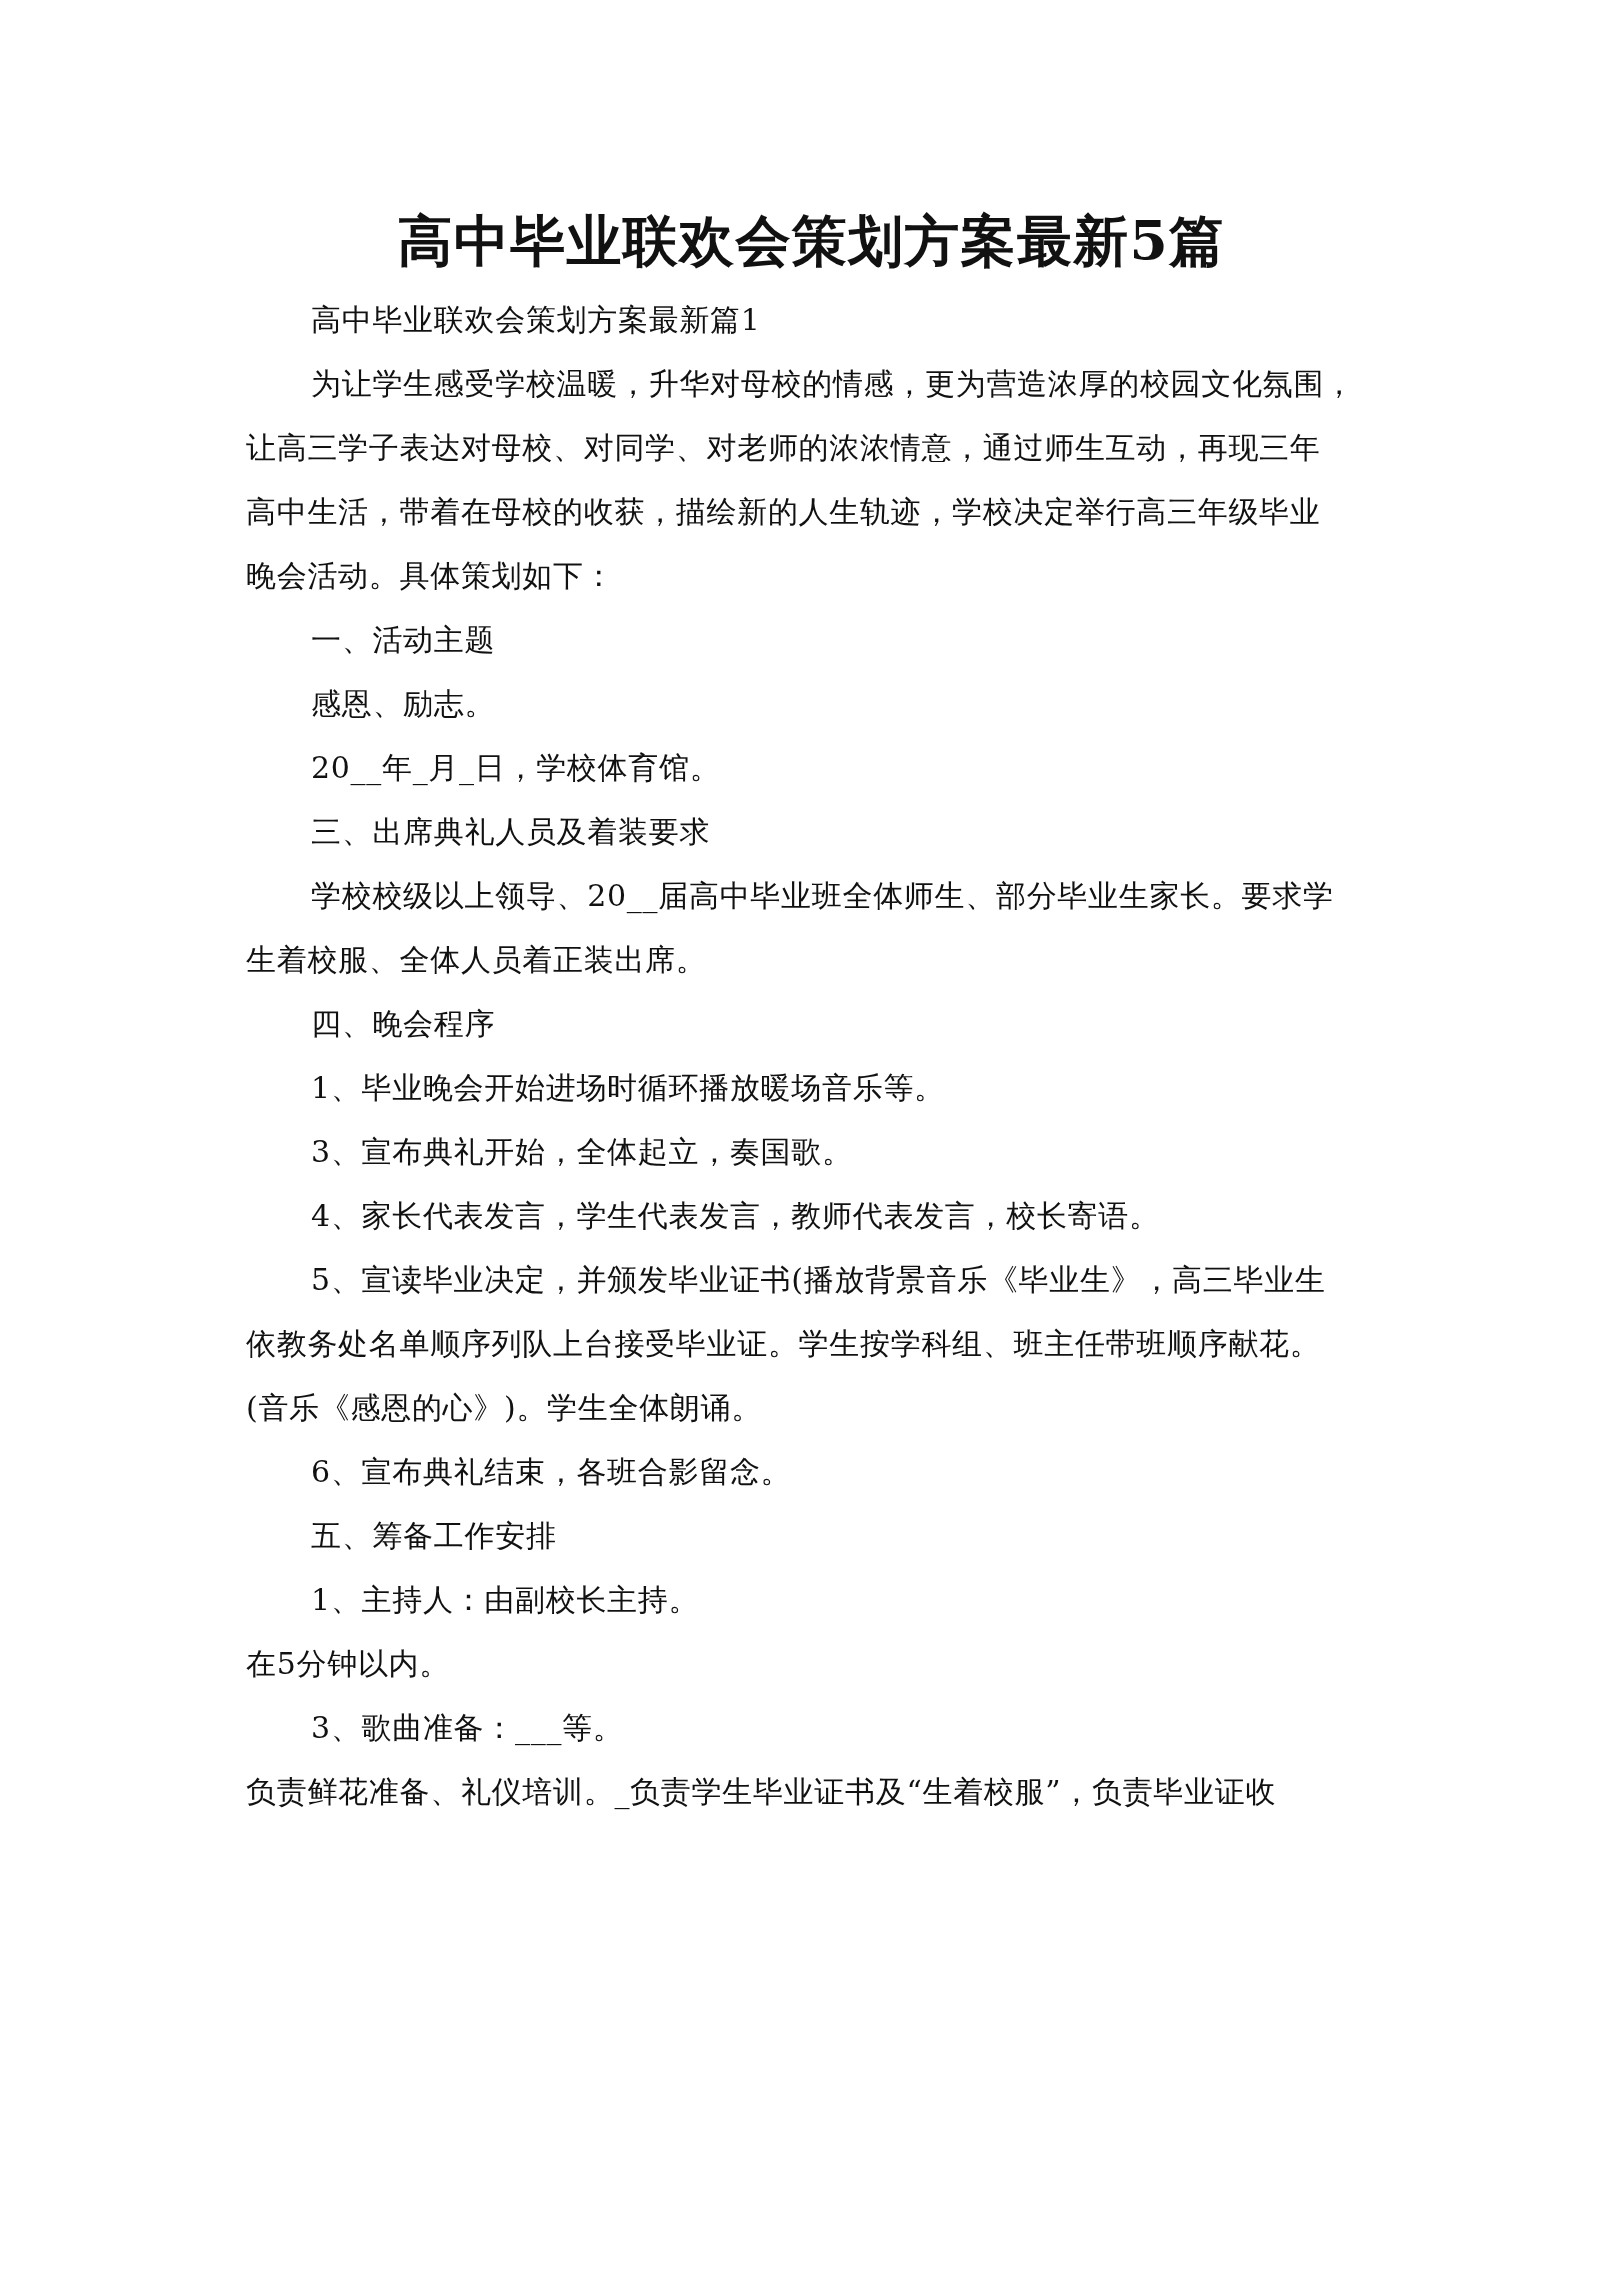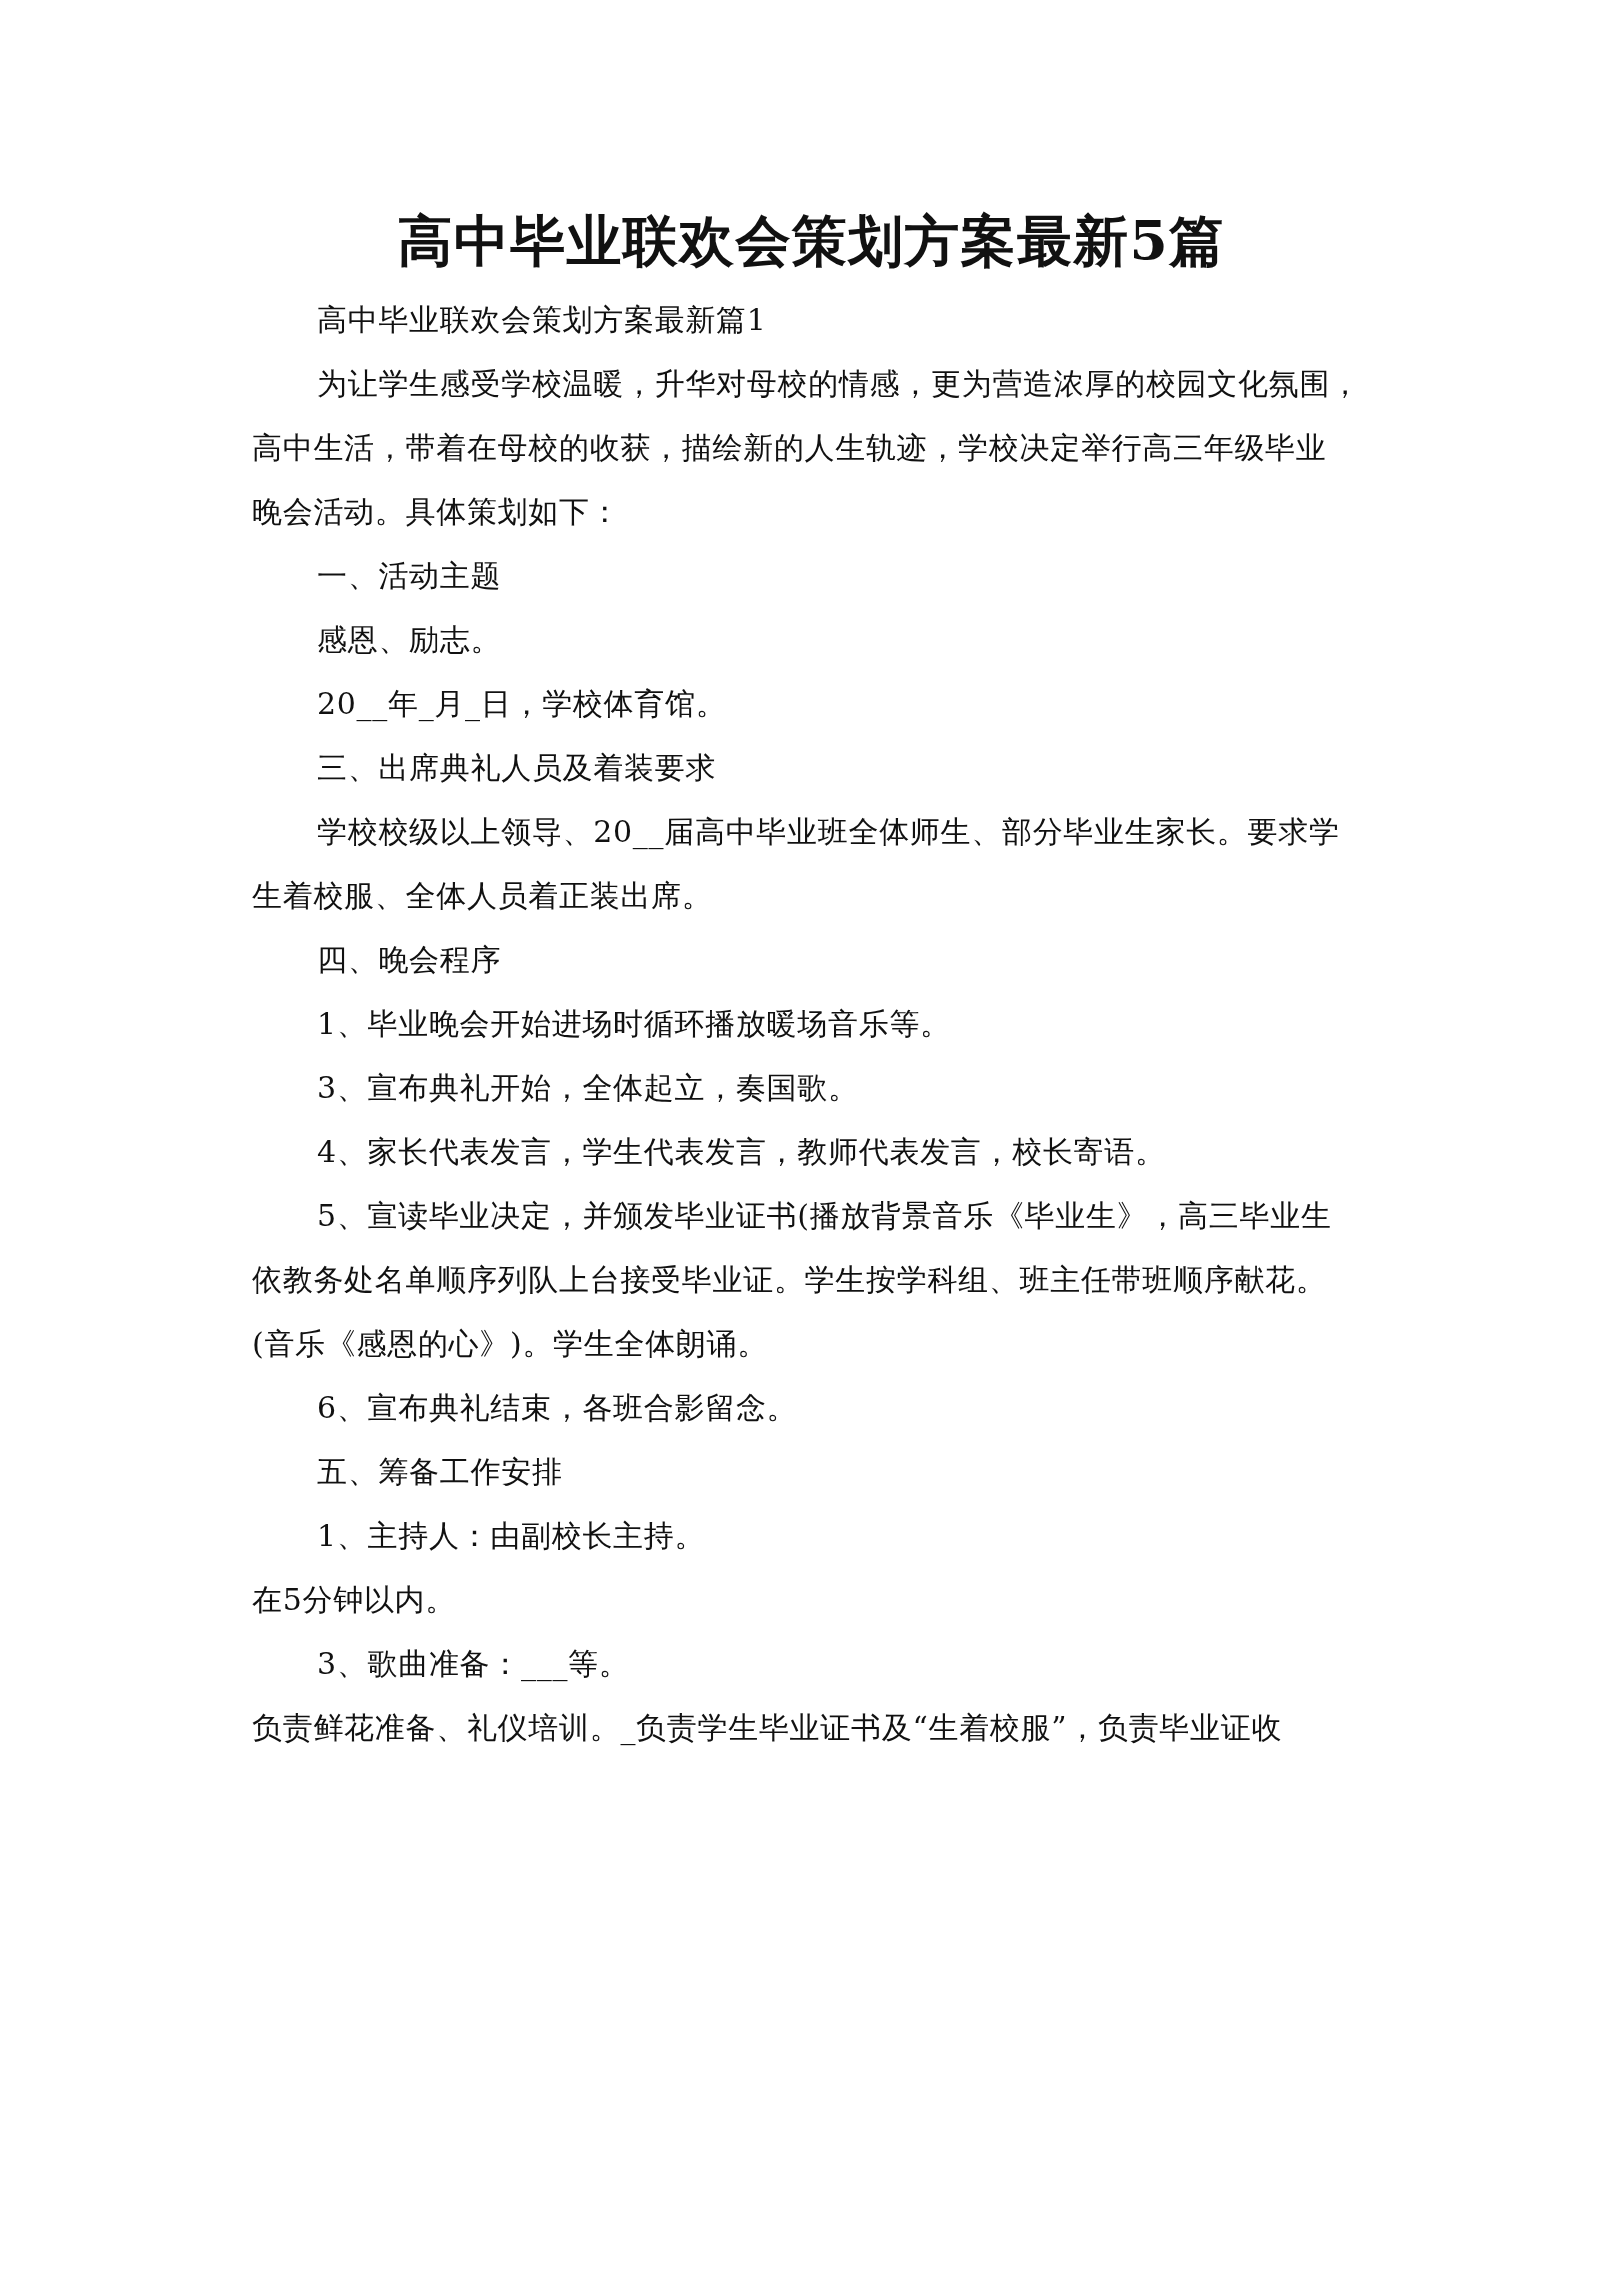--- a/index.html
+++ b/index.html
@@ -11,32 +11,33 @@
   }
   .title {
     position: absolute; left: 0; top: 208px; width: 1623px; text-align: center;
     font-size: 55px; line-height: 65px; font-weight: bold; letter-spacing: 1.3px;
     font-family: "DejaVu Serif", "Liberation Serif", serif;
   }
   .content {
     position: absolute; left: 246px; top: 288px; width: 1139px;
     font-size: 30px; line-height: 64px; letter-spacing: 0.7px;
   }
-  .line { white-space: nowrap; height: 64px; margin-left: 6px; }
+  .line { white-space: nowrap; height: 64px; }
   .indent { padding-left: 65px; }
 </style>
 </head>
 <body>
 
 <div class="page">
   <div class="title">高中毕业联欢会策划方案最新5篇</div>
   <div class="content">
     <div class="line indent">高中毕业联欢会策划方案最新篇1</div>
     <div id="lines">
         <div class="line indent">为让学生感受学校温暖，升华对母校的情感，更为营造浓厚的校园文化氛围，</div>
+        <div class="line">让高三学子表达对母校、对同学、对老师的浓浓情意，通过师生互动，再现三年</div>
         <div class="line">高中生活，带着在母校的收获，描绘新的人生轨迹，学校决定举行高三年级毕业</div>
         <div class="line">晚会活动。具体策划如下：</div>
         <div class="line indent">一、活动主题</div>
         <div class="line indent">感恩、励志。</div>
         <div class="line indent">20__年_月_日，学校体育馆。</div>
         <div class="line indent">三、出席典礼人员及着装要求</div>
         <div class="line indent">学校校级以上领导、20__届高中毕业班全体师生、部分毕业生家长。要求学</div>
         <div class="line">生着校服、全体人员着正装出席。</div>
         <div class="line indent">四、晚会程序</div>
         <div class="line indent">1、毕业晚会开始进场时循环播放暖场音乐等。</div>

